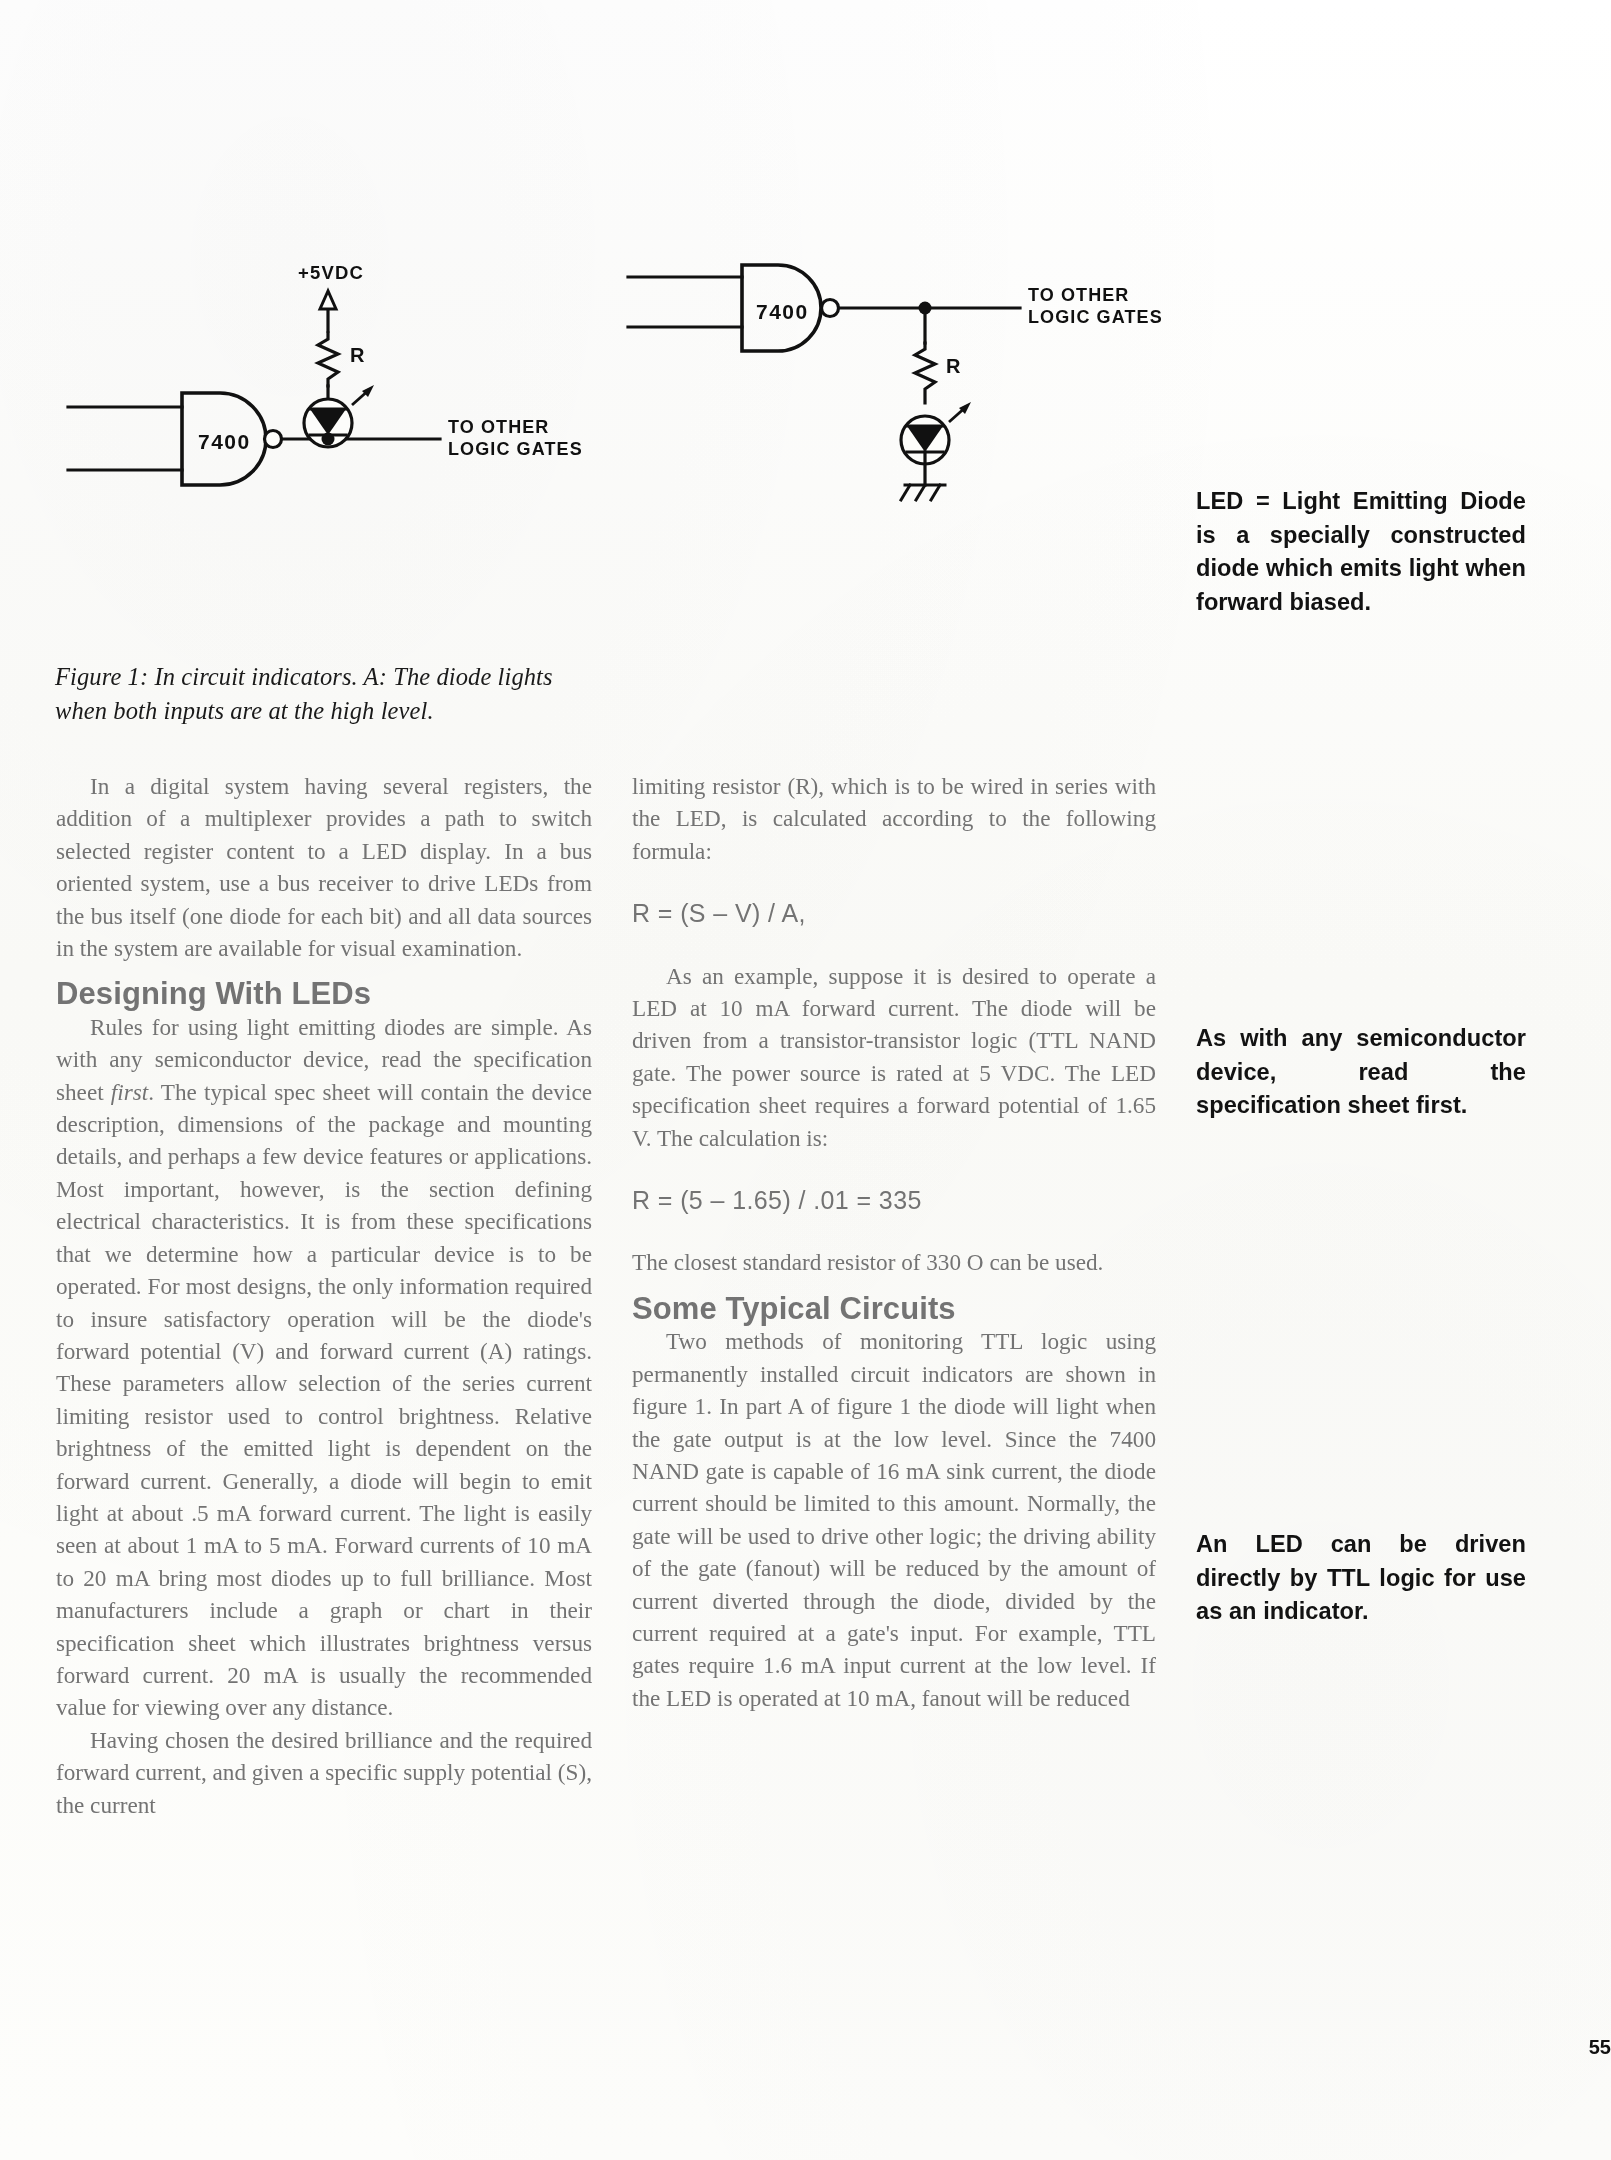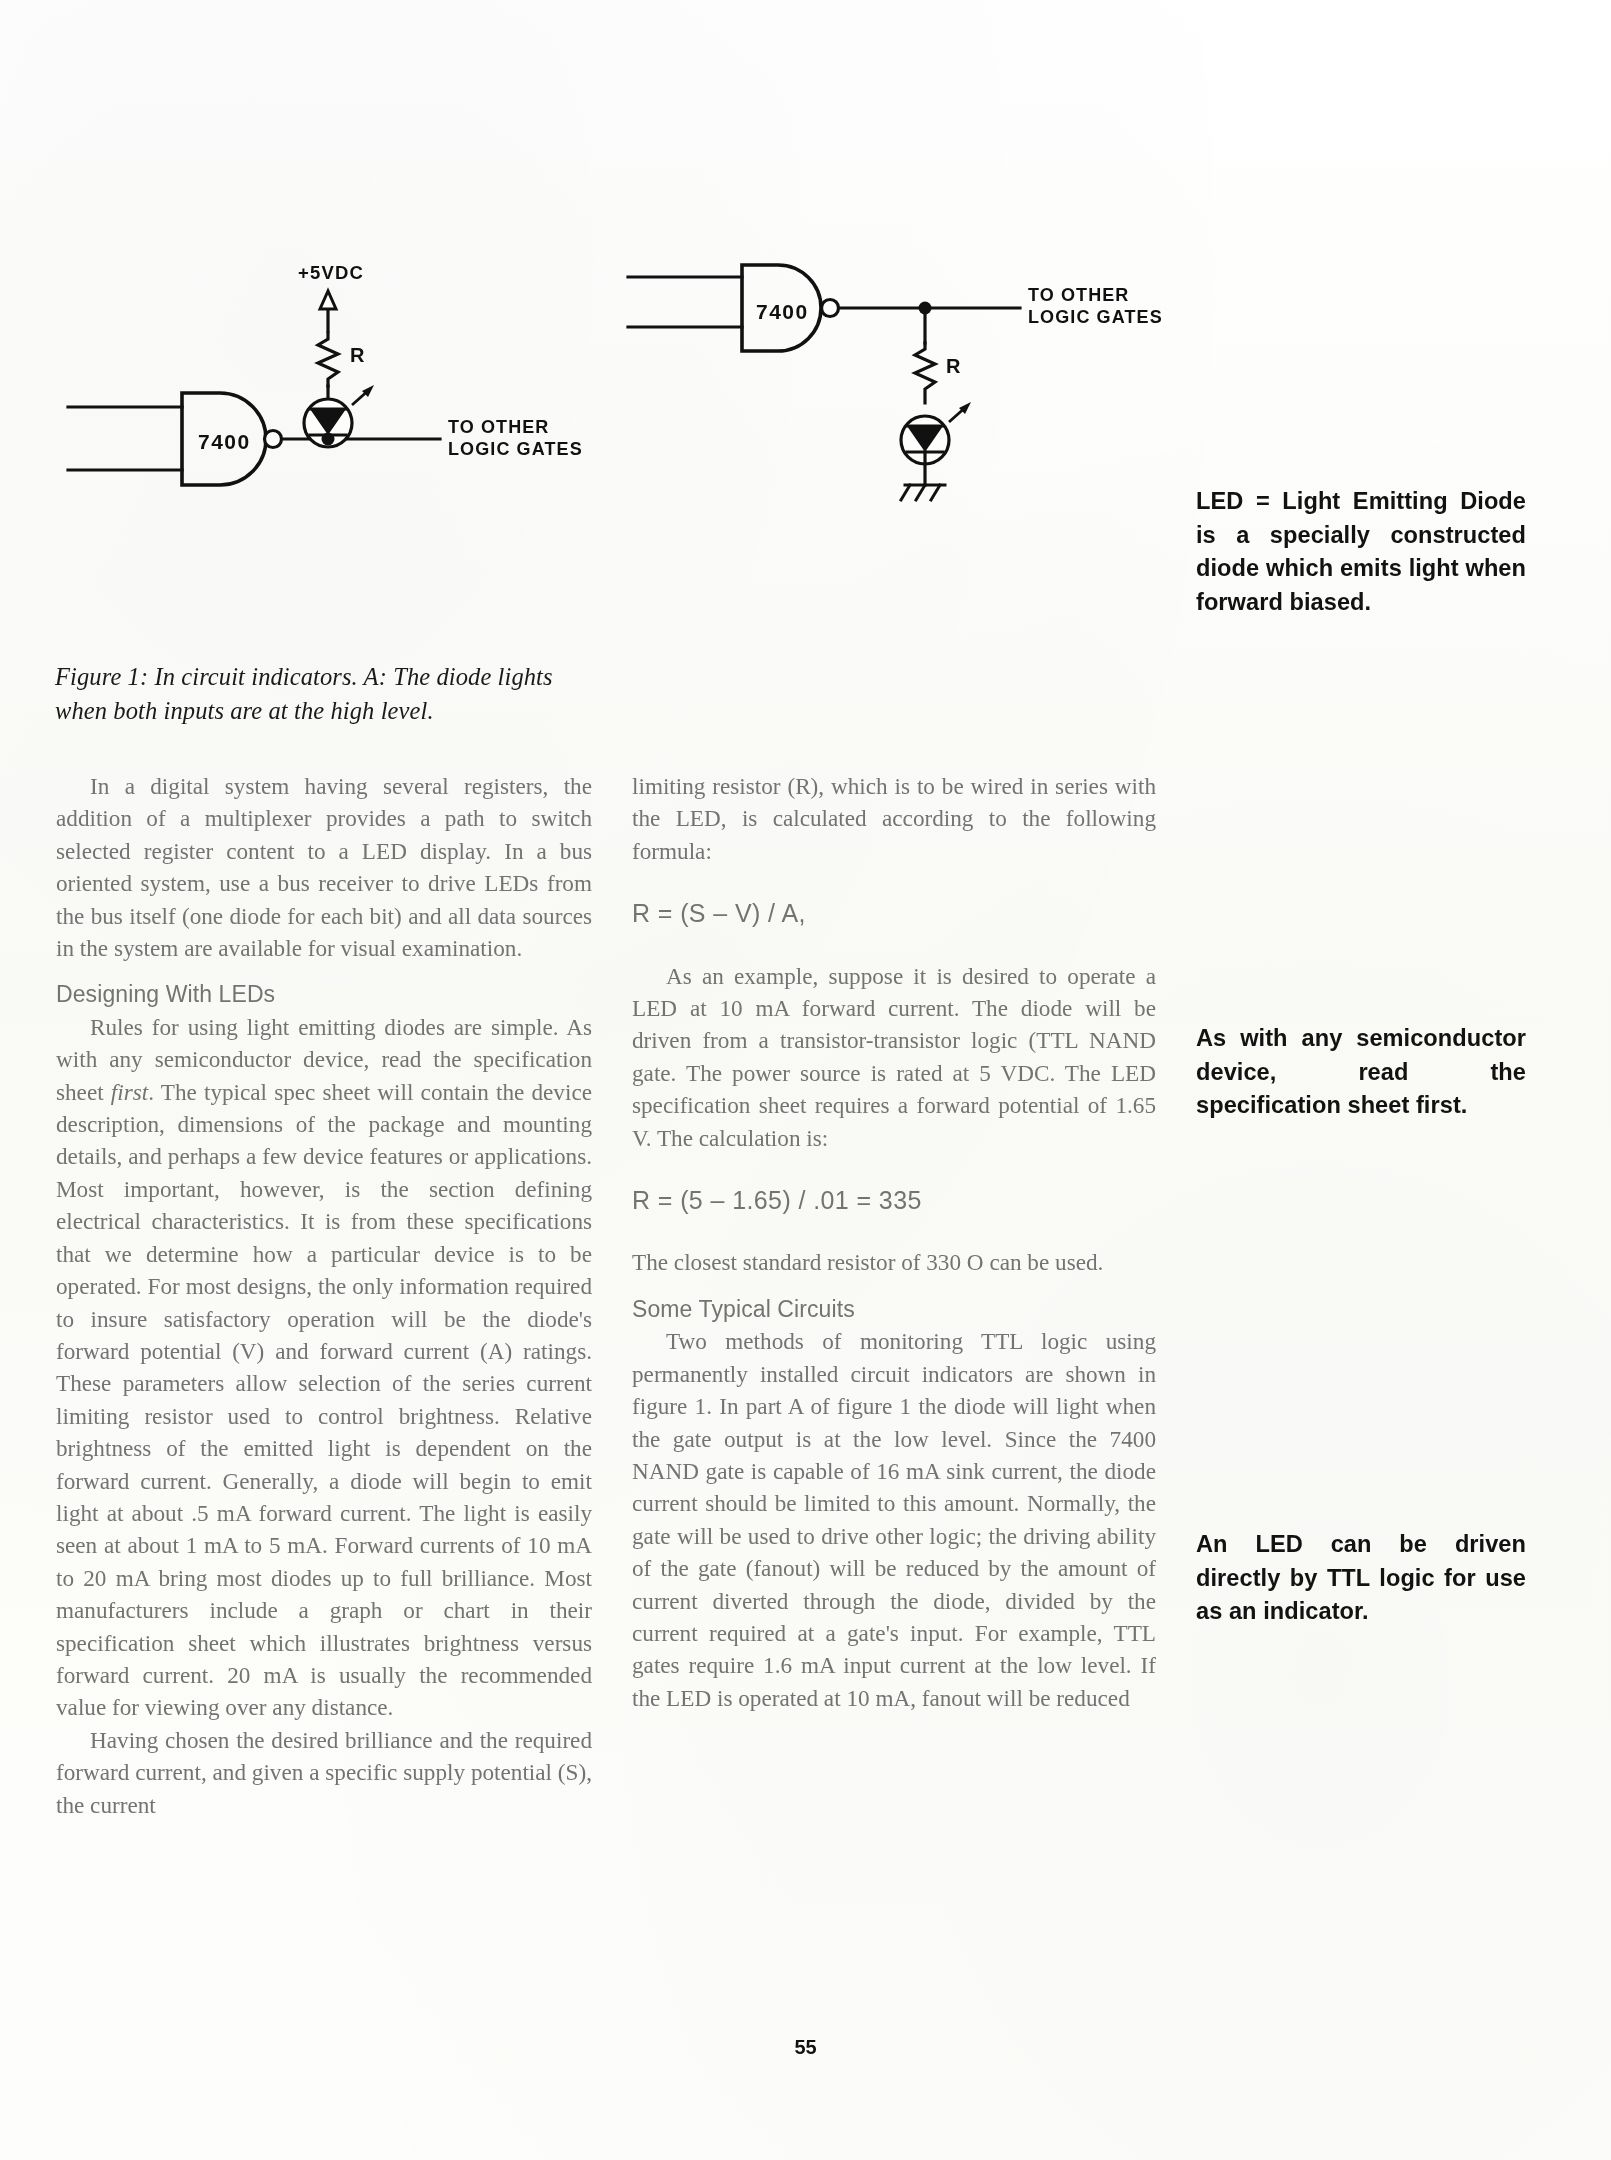--- a/index.html
+++ b/index.html
@@ -66,22 +66,22 @@
     color: #737373;
   }
   .col-left  { left: 56px;  top: 770px;  width: 536px; }
   .col-mid   { left: 632px; top: 770px;  width: 524px; }
 
   .col p { margin: 0; text-indent: 34px; }
   .col p.noindent { text-indent: 0; }
   .col h3 {
     margin: 14px 0 0 0;
     font-family: "Liberation Sans", "DejaVu Sans", sans-serif;
-    font-size: 23px;
-    font-weight: normal;
+    font-size: 31px;
+    font-weight: bold;
     letter-spacing: 0.1px;
     text-align: left;
   }
   .col .formula {
     text-align: left;
     text-indent: 0;
     margin: 30px 0 30px 0;
     font-family: "Liberation Sans", "DejaVu Sans", sans-serif;
     font-size: 25px;
     letter-spacing: 0.4px;
@@ -110,21 +110,21 @@
   .pq-1 { top: 485px; }
   .pq-2 { top: 1022px; }
   .pq-3 { top: 1528px; }
 
   
   .folio {
     position: absolute;
     left: 0;
     top: 2036px;
     width: 1611px;
-    text-align: center;
+    text-align: right;
     font-family: "Liberation Sans", "DejaVu Sans", sans-serif;
     font-weight: bold;
     font-size: 20px;
     color: #111;
   }
 
   svg text.lbl {
     font-family: "Liberation Sans", "DejaVu Sans", sans-serif;
     font-weight: bold;
     fill: #111;

